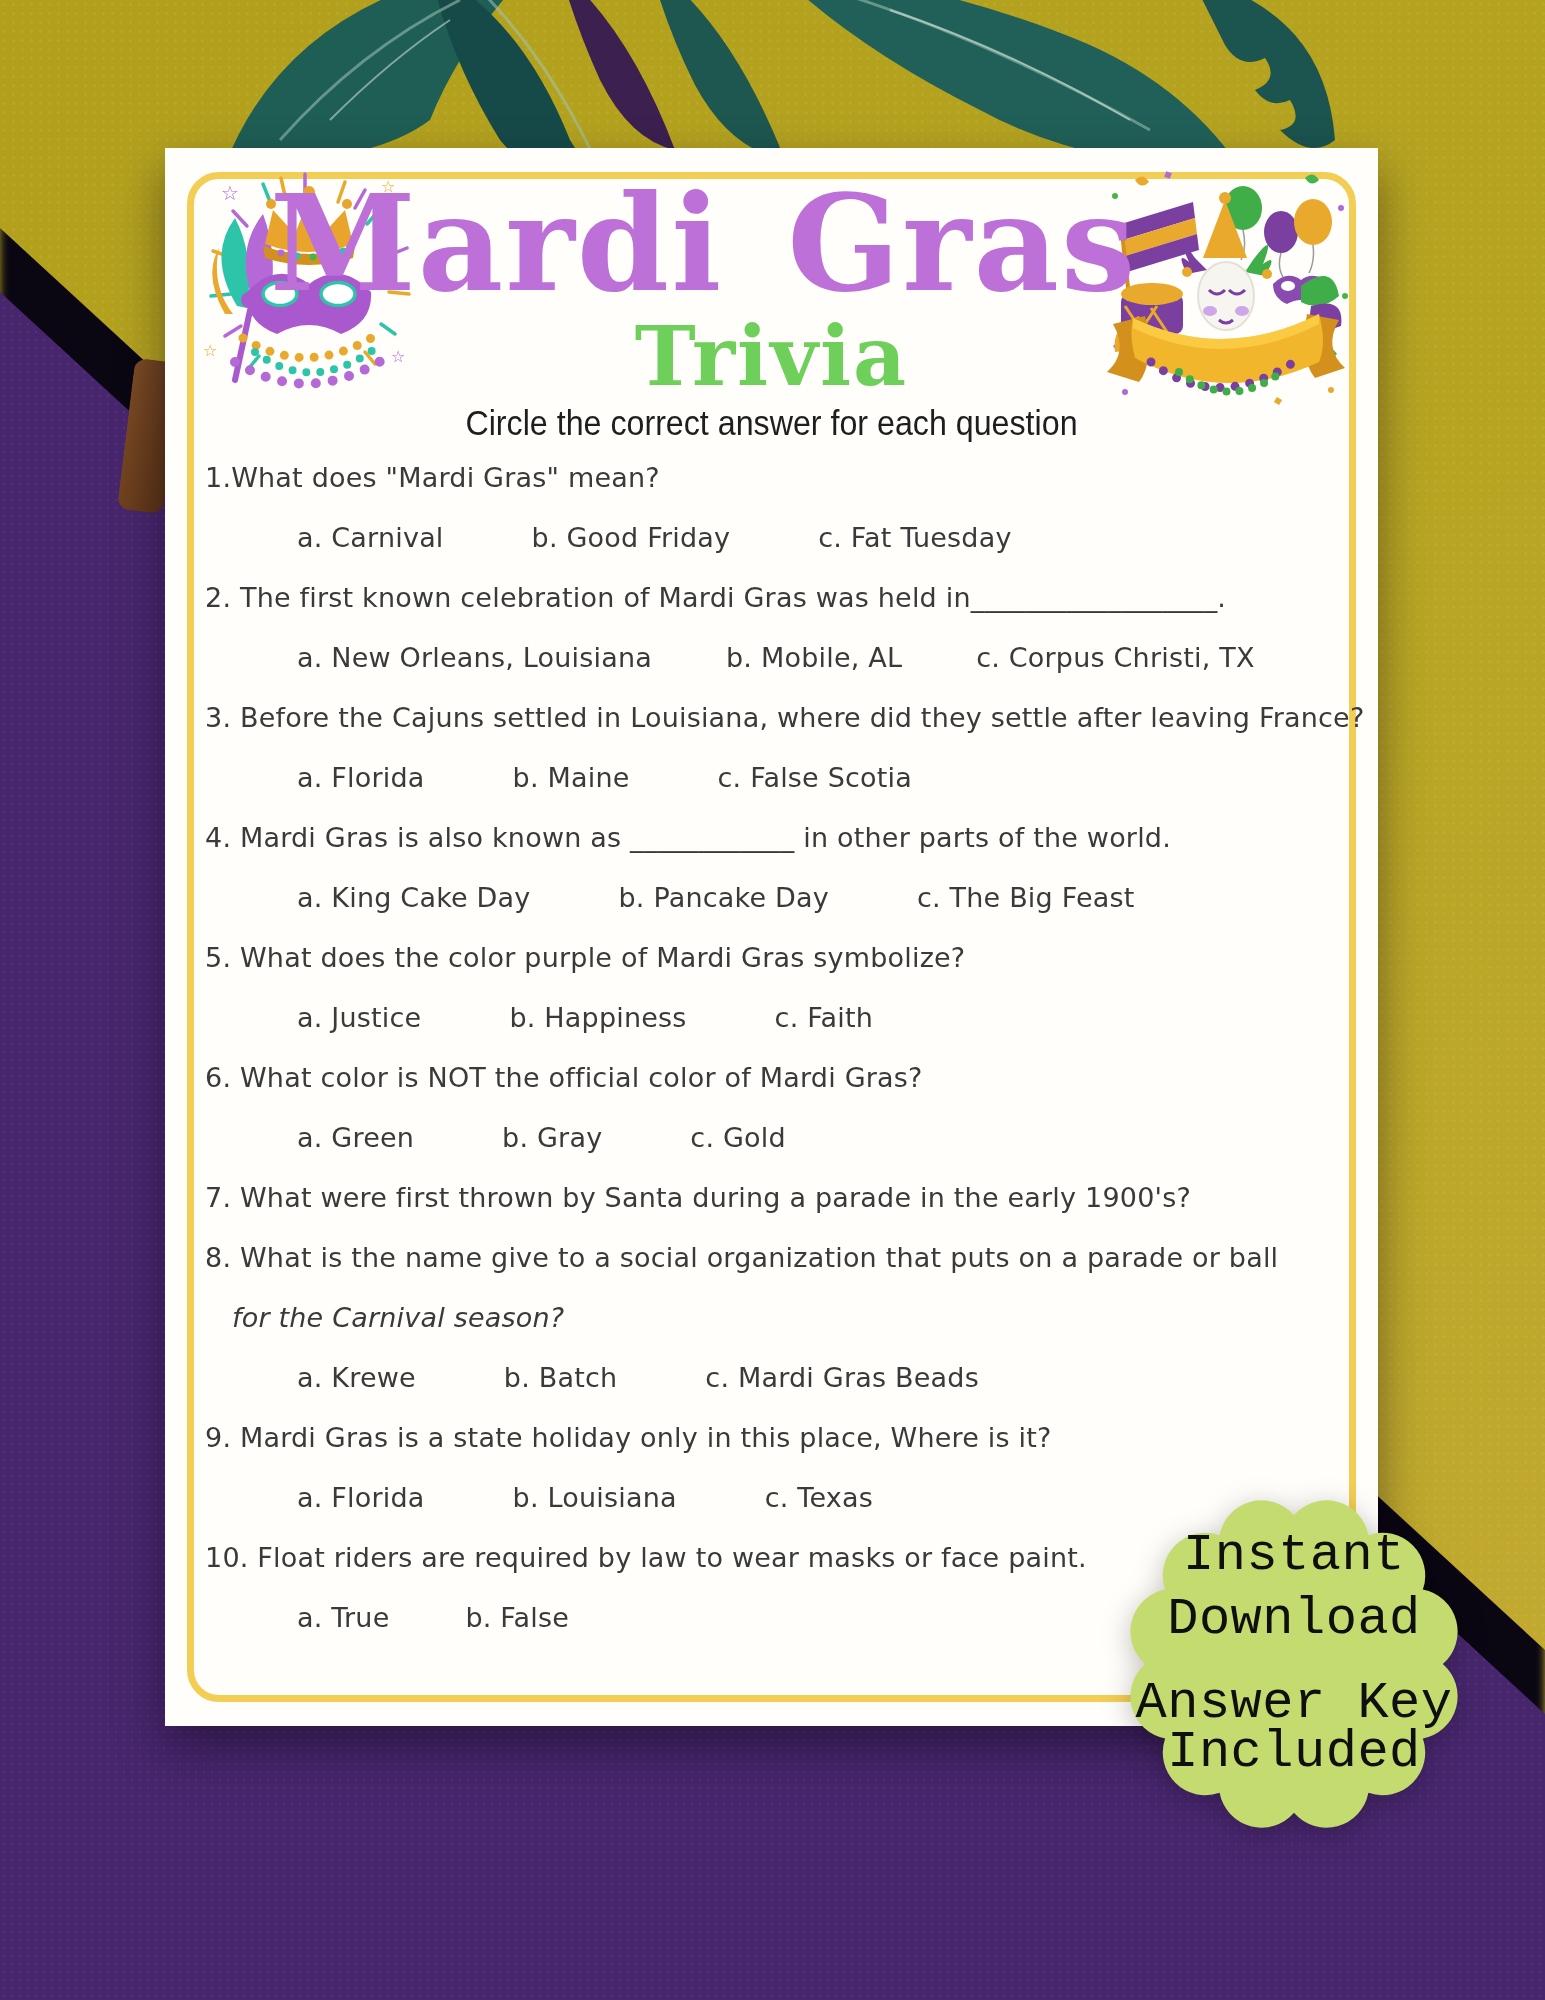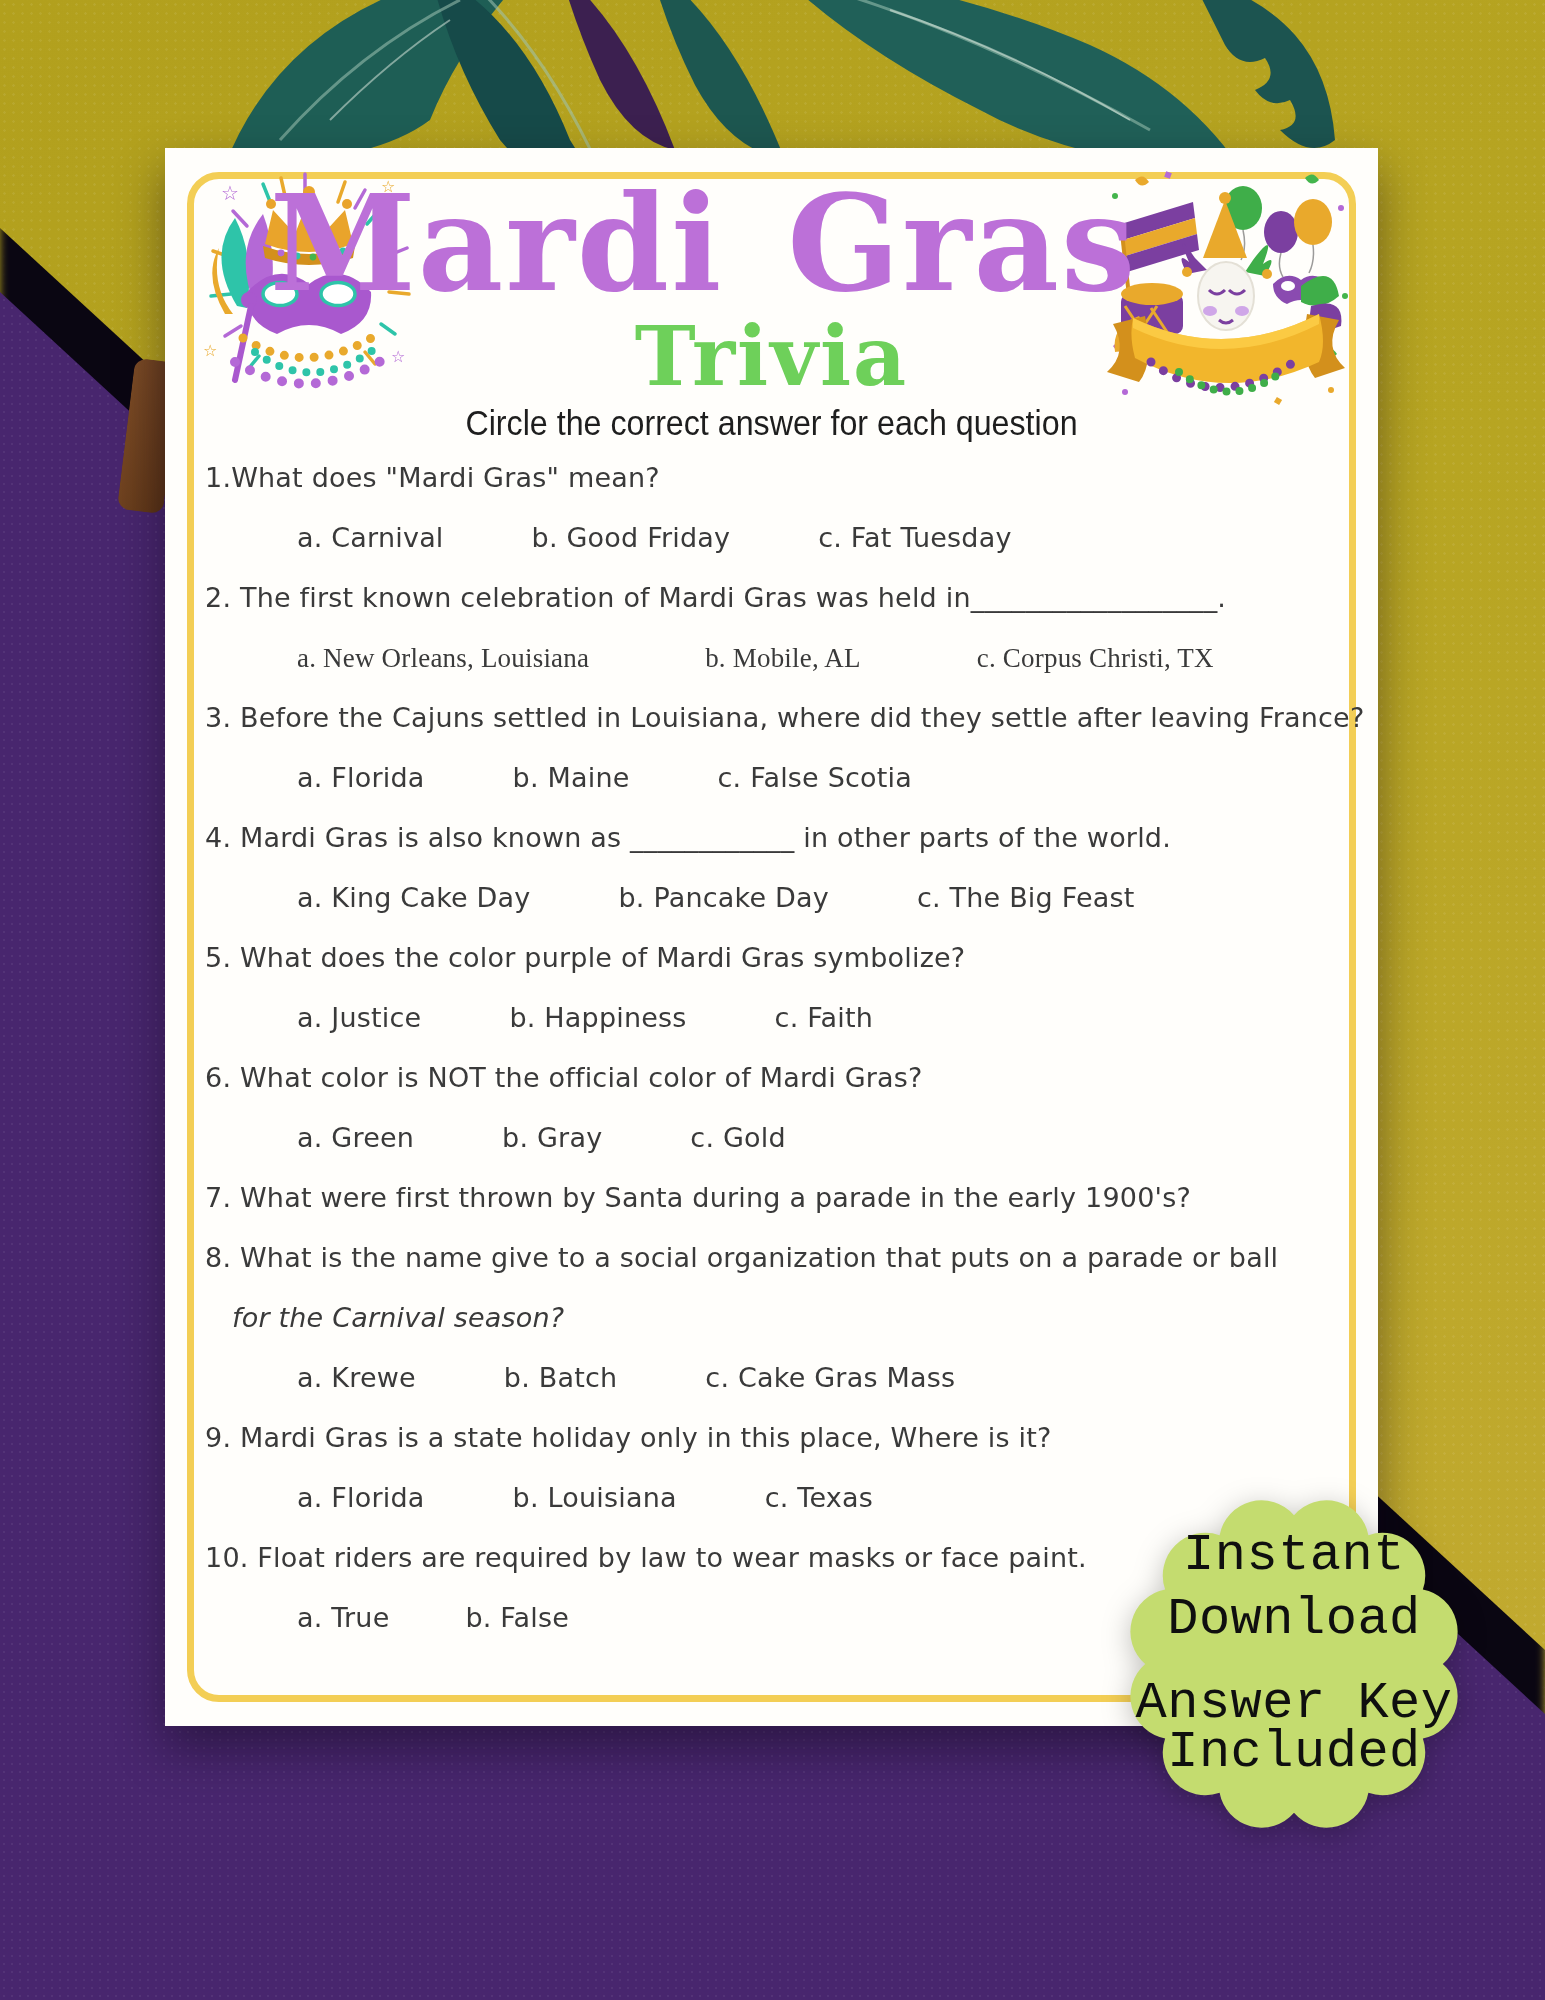--- a/index.html
+++ b/index.html
@@ -253,21 +253,21 @@
     <div class="q-line">1.What does "Mardi Gras" mean?</div>
     <div class="options">
             <span class="option">a. Carnival</span>
             <span class="option">b. Good Friday</span>
             <span class="option">c. Fat Tuesday</span>
           </div>
   </div>
 
   <div class="question">
     <div class="q-line">2. The first known celebration of Mardi Gras was held in__________________.</div>
-    <div class="options" style="gap: 116px; font-family: Liberation Serif, serif;">
+    <div class="options" style="gap: 74px;">
             <span class="option">a. New Orleans, Louisiana</span>
             <span class="option">b. Mobile, AL</span>
             <span class="option">c. Corpus Christi, TX</span>
           </div>
   </div>
 
   <div class="question">
     <div class="q-line">3. Before the Cajuns settled in Louisiana, where did they settle after leaving France?</div>
     <div class="options">
             <span class="option">a. Florida</span>
@@ -306,21 +306,21 @@
   <div class="question">
     <div class="q-line">7. What were first thrown by Santa during a parade in the early 1900's?</div>
   </div>
 
   <div class="question">
     <div class="q-line">8. What is the name give to a social organization that puts on a parade or ball</div>
     <div class="q-line q-line2">for the Carnival season?</div>
           <div class="options">
             <span class="option">a.  Krewe</span>
             <span class="option">b. Batch</span>
-            <span class="option">c. Cake Gras Mass</span>
+            <span class="option">c. Mardi Gras Beads</span>
           </div>
   </div>
 
   <div class="question">
     <div class="q-line">9. Mardi Gras is a state holiday only in this place, Where is it?</div>
     <div class="options">
             <span class="option">a. Florida</span>
             <span class="option">b. Louisiana</span>
             <span class="option">c. Texas</span>
           </div>

